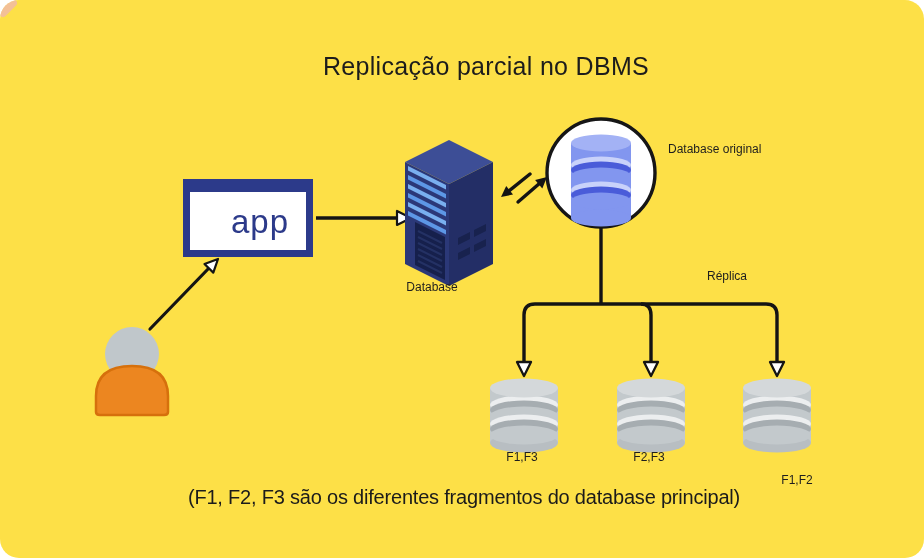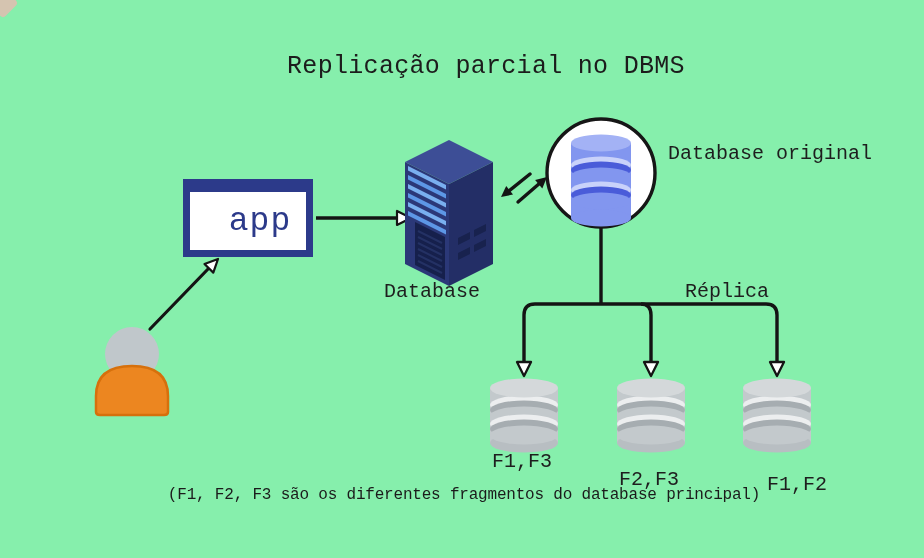--- a/index.html
+++ b/index.html
@@ -1,28 +1,28 @@
 <!DOCTYPE html>
 <html><head>
 <meta charset="utf-8">
 <style>
   html,body{margin:0;padding:0;background:#ffffff;}
   .canvas{
-    position:relative;width:924px;height:558px;background:#86efac;
-    font-family:Liberation Mono, monospace;overflow:hidden;
+    position:relative;width:924px;height:558px;background:#fde047;
+    font-family:Liberation Sans, sans-serif;overflow:hidden;border-radius:19px;
   }
   .title{
     position:absolute;left:486px;top:52px;transform:translateX(-50%);
     font-size:25px;color:#1c1c1c;white-space:nowrap;letter-spacing:.3px;
   }
-  .lbl{position:absolute;color:#1e1e1e;font-size:20px;white-space:nowrap;}
+  .lbl{position:absolute;color:#1e1e1e;font-size:12px;white-space:nowrap;}
   .lbl.center{transform:translateX(-50%);}
   .caption{
     position:absolute;left:464px;top:486px;transform:translateX(-50%);
-    font-size:16px;color:#1b1b1b;white-space:nowrap;letter-spacing:-0.2px;
+    font-size:20px;color:#1b1b1b;white-space:nowrap;letter-spacing:-0.2px;
   }
   .app-box{
     position:absolute;left:183px;top:179px;width:130px;height:78px;
     box-sizing:border-box;background:#ffffff;
     border:7px solid #2C3A8A;border-top-width:13px;
     display:flex;align-items:center;justify-content:center;padding-left:24px;
   }
   .app-box span{color:#2C3A8A;font-size:33px;line-height:1;letter-spacing:1px;}
   .abs{position:absolute;}
   .connectors{position:absolute;left:0;top:0;pointer-events:none;}
@@ -157,20 +157,20 @@
     <ellipse cx="40" cy="32" rx="34" ry="9.5" fill="#A6ADB1"></ellipse>
     <ellipse cx="40" cy="38" rx="34" ry="9.5" fill="#C3C9CC"></ellipse>
     <ellipse cx="40" cy="46" rx="34" ry="9.5" fill="#ECEEEF"></ellipse>
     <ellipse cx="40" cy="51" rx="34" ry="9.5" fill="#A6ADB1"></ellipse>
     <ellipse cx="40" cy="57" rx="34" ry="9.5" fill="#C3C9CC"></ellipse>
     <ellipse cx="40" cy="10" rx="34" ry="9.5" fill="#D4D8DA"></ellipse>
   </svg>
 
   <div class="lbl center" style="left:432px;top:280px">Database</div>
   <div class="lbl" style="left:668px;top:142px">Database original</div>
-  <div class="lbl center" style="left:727px;top:280px">Réplica</div>
+  <div class="lbl center" style="left:727px;top:269px">Réplica</div>
   <div class="lbl center" style="left:522px;top:450px">F1,F3</div>
-  <div class="lbl center" style="left:649px;top:468px">F2,F3</div>
+  <div class="lbl center" style="left:649px;top:450px">F2,F3</div>
   <div class="lbl center" style="left:797px;top:473px">F1,F2</div>
 
   <div class="caption">(F1, F2, F3 são os diferentes fragmentos do database principal)</div>
 
 </div>
 
 </body></html>

